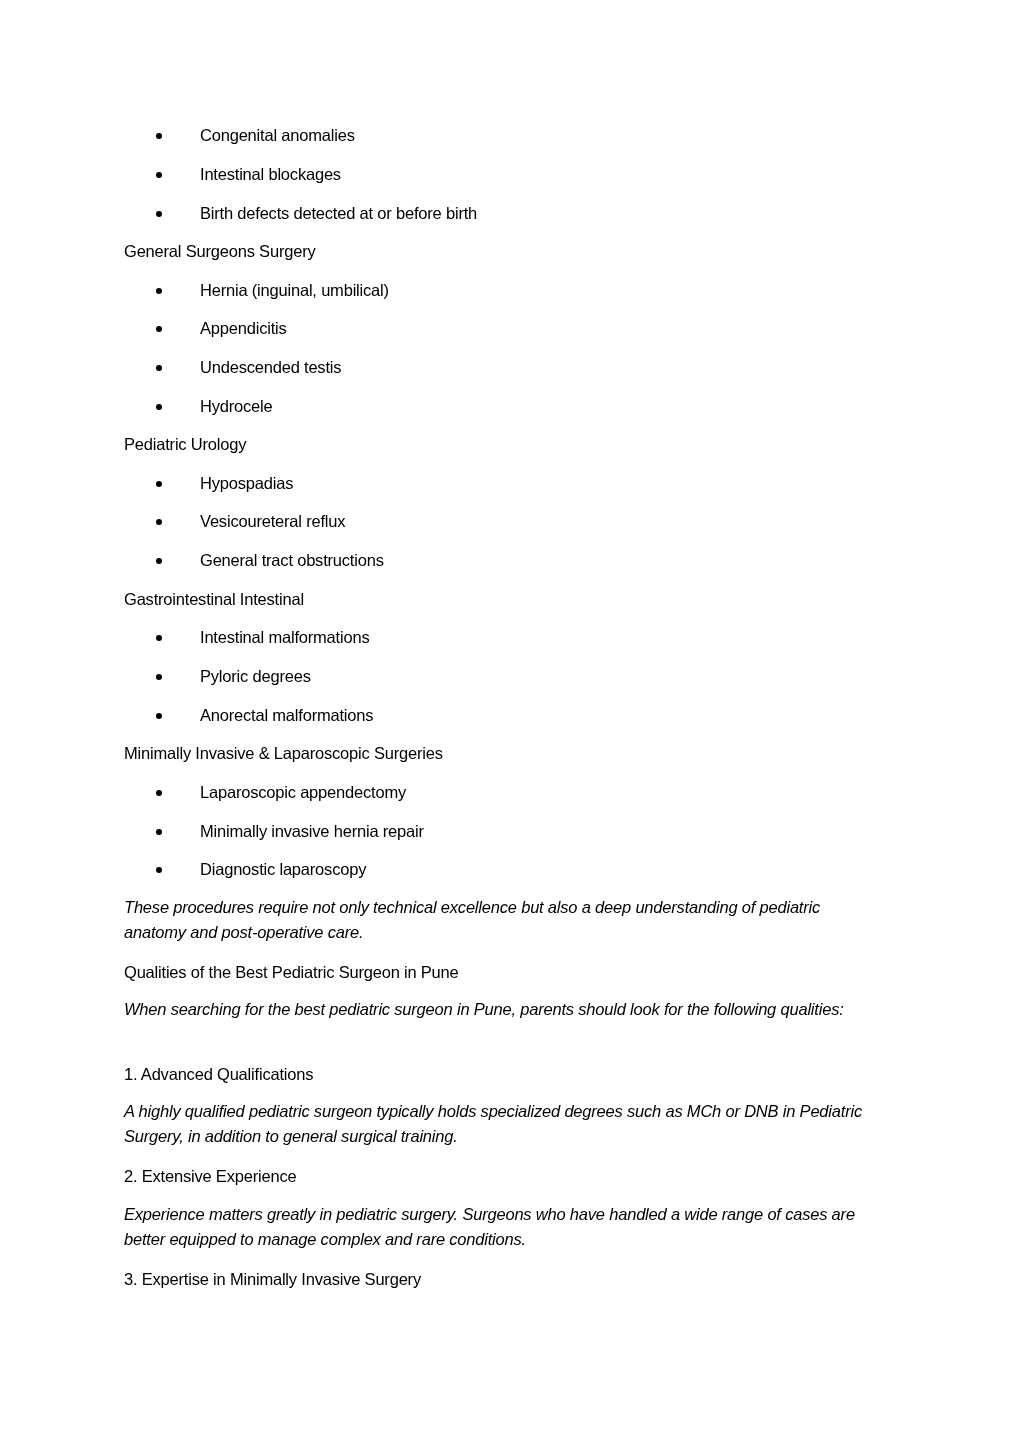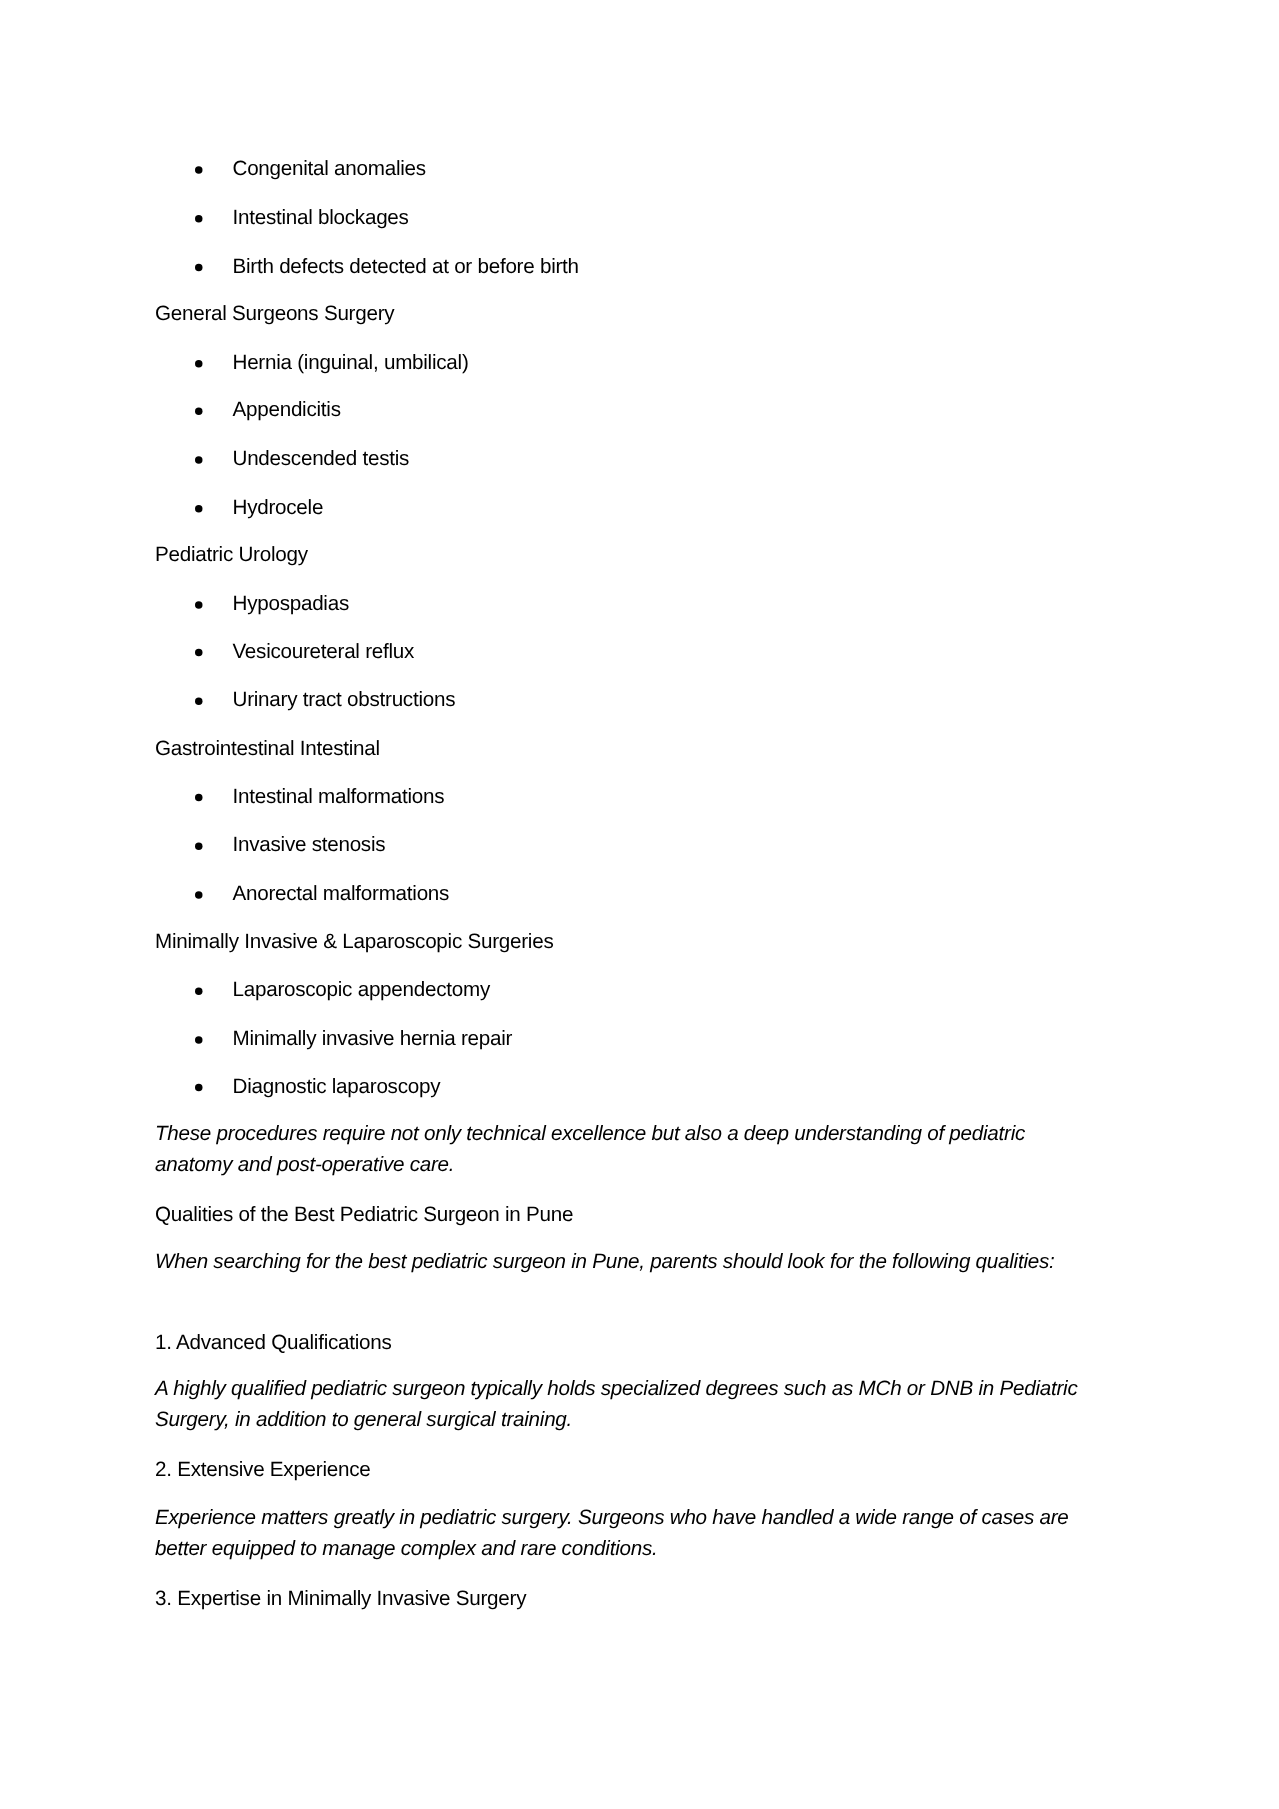--- a/index.html
+++ b/index.html
@@ -5,21 +5,21 @@
     html, body { margin: 0; padding: 0; background: #ffffff; }
     body {
       width: 1023px; height: 1447px; position: relative; overflow: hidden;
       font-family: "Liberation Sans", "DejaVu Sans", sans-serif;
       color: #000000;
     }
     .page { position: absolute; left: 124px; top: 124px; width: 760px; font-size: 16.5px; letter-spacing: -0.2px; }
     .line { position: absolute; left: 0; white-space: nowrap; }
     .bullet-item { position: absolute; left: 0; white-space: nowrap; }
     .bullet-dot { position: absolute; left: 32px; top: 7px; width: 6px; height: 6px; border-radius: 50%; background: #000; }
-    .bullet-text { position: absolute; left: 62px; top: 0; white-space: nowrap; }
+    .bullet-text { position: absolute; left: 76px; top: 0; white-space: nowrap; }
     .para { position: absolute; left: 0; width: 760px; line-height: 25px; white-space: normal; font-style: italic; }
   </style>
 </head>
 <body>
 
 <div class="page">
 
   <div class="bullet-item" style="top:2px">
       <span class="bullet-dot"></span>
       <span class="bullet-text">Congenital anomalies</span>
@@ -55,31 +55,31 @@
   <div class="bullet-item" style="top:350px">
       <span class="bullet-dot"></span>
       <span class="bullet-text">Hypospadias</span>
     </div>
   <div class="bullet-item" style="top:388px">
       <span class="bullet-dot"></span>
       <span class="bullet-text">Vesicoureteral reflux</span>
     </div>
   <div class="bullet-item" style="top:427px">
       <span class="bullet-dot"></span>
-      <span class="bullet-text">Urinary tract obstructions</span>
+      <span class="bullet-text">General tract obstructions</span>
     </div>
 
   <div class="line" style="top:466px">Gastrointestinal Intestinal</div>
   <div class="bullet-item" style="top:504px">
       <span class="bullet-dot"></span>
       <span class="bullet-text">Intestinal malformations</span>
     </div>
   <div class="bullet-item" style="top:543px">
       <span class="bullet-dot"></span>
-      <span class="bullet-text">Invasive stenosis</span>
+      <span class="bullet-text">Pyloric degrees</span>
     </div>
   <div class="bullet-item" style="top:582px">
       <span class="bullet-dot"></span>
       <span class="bullet-text">Anorectal malformations</span>
     </div>
 
   <div class="line" style="top:620px">Minimally Invasive &amp; Laparoscopic Surgeries</div>
   <div class="bullet-item" style="top:659px">
       <span class="bullet-dot"></span>
       <span class="bullet-text">Laparoscopic appendectomy</span>

